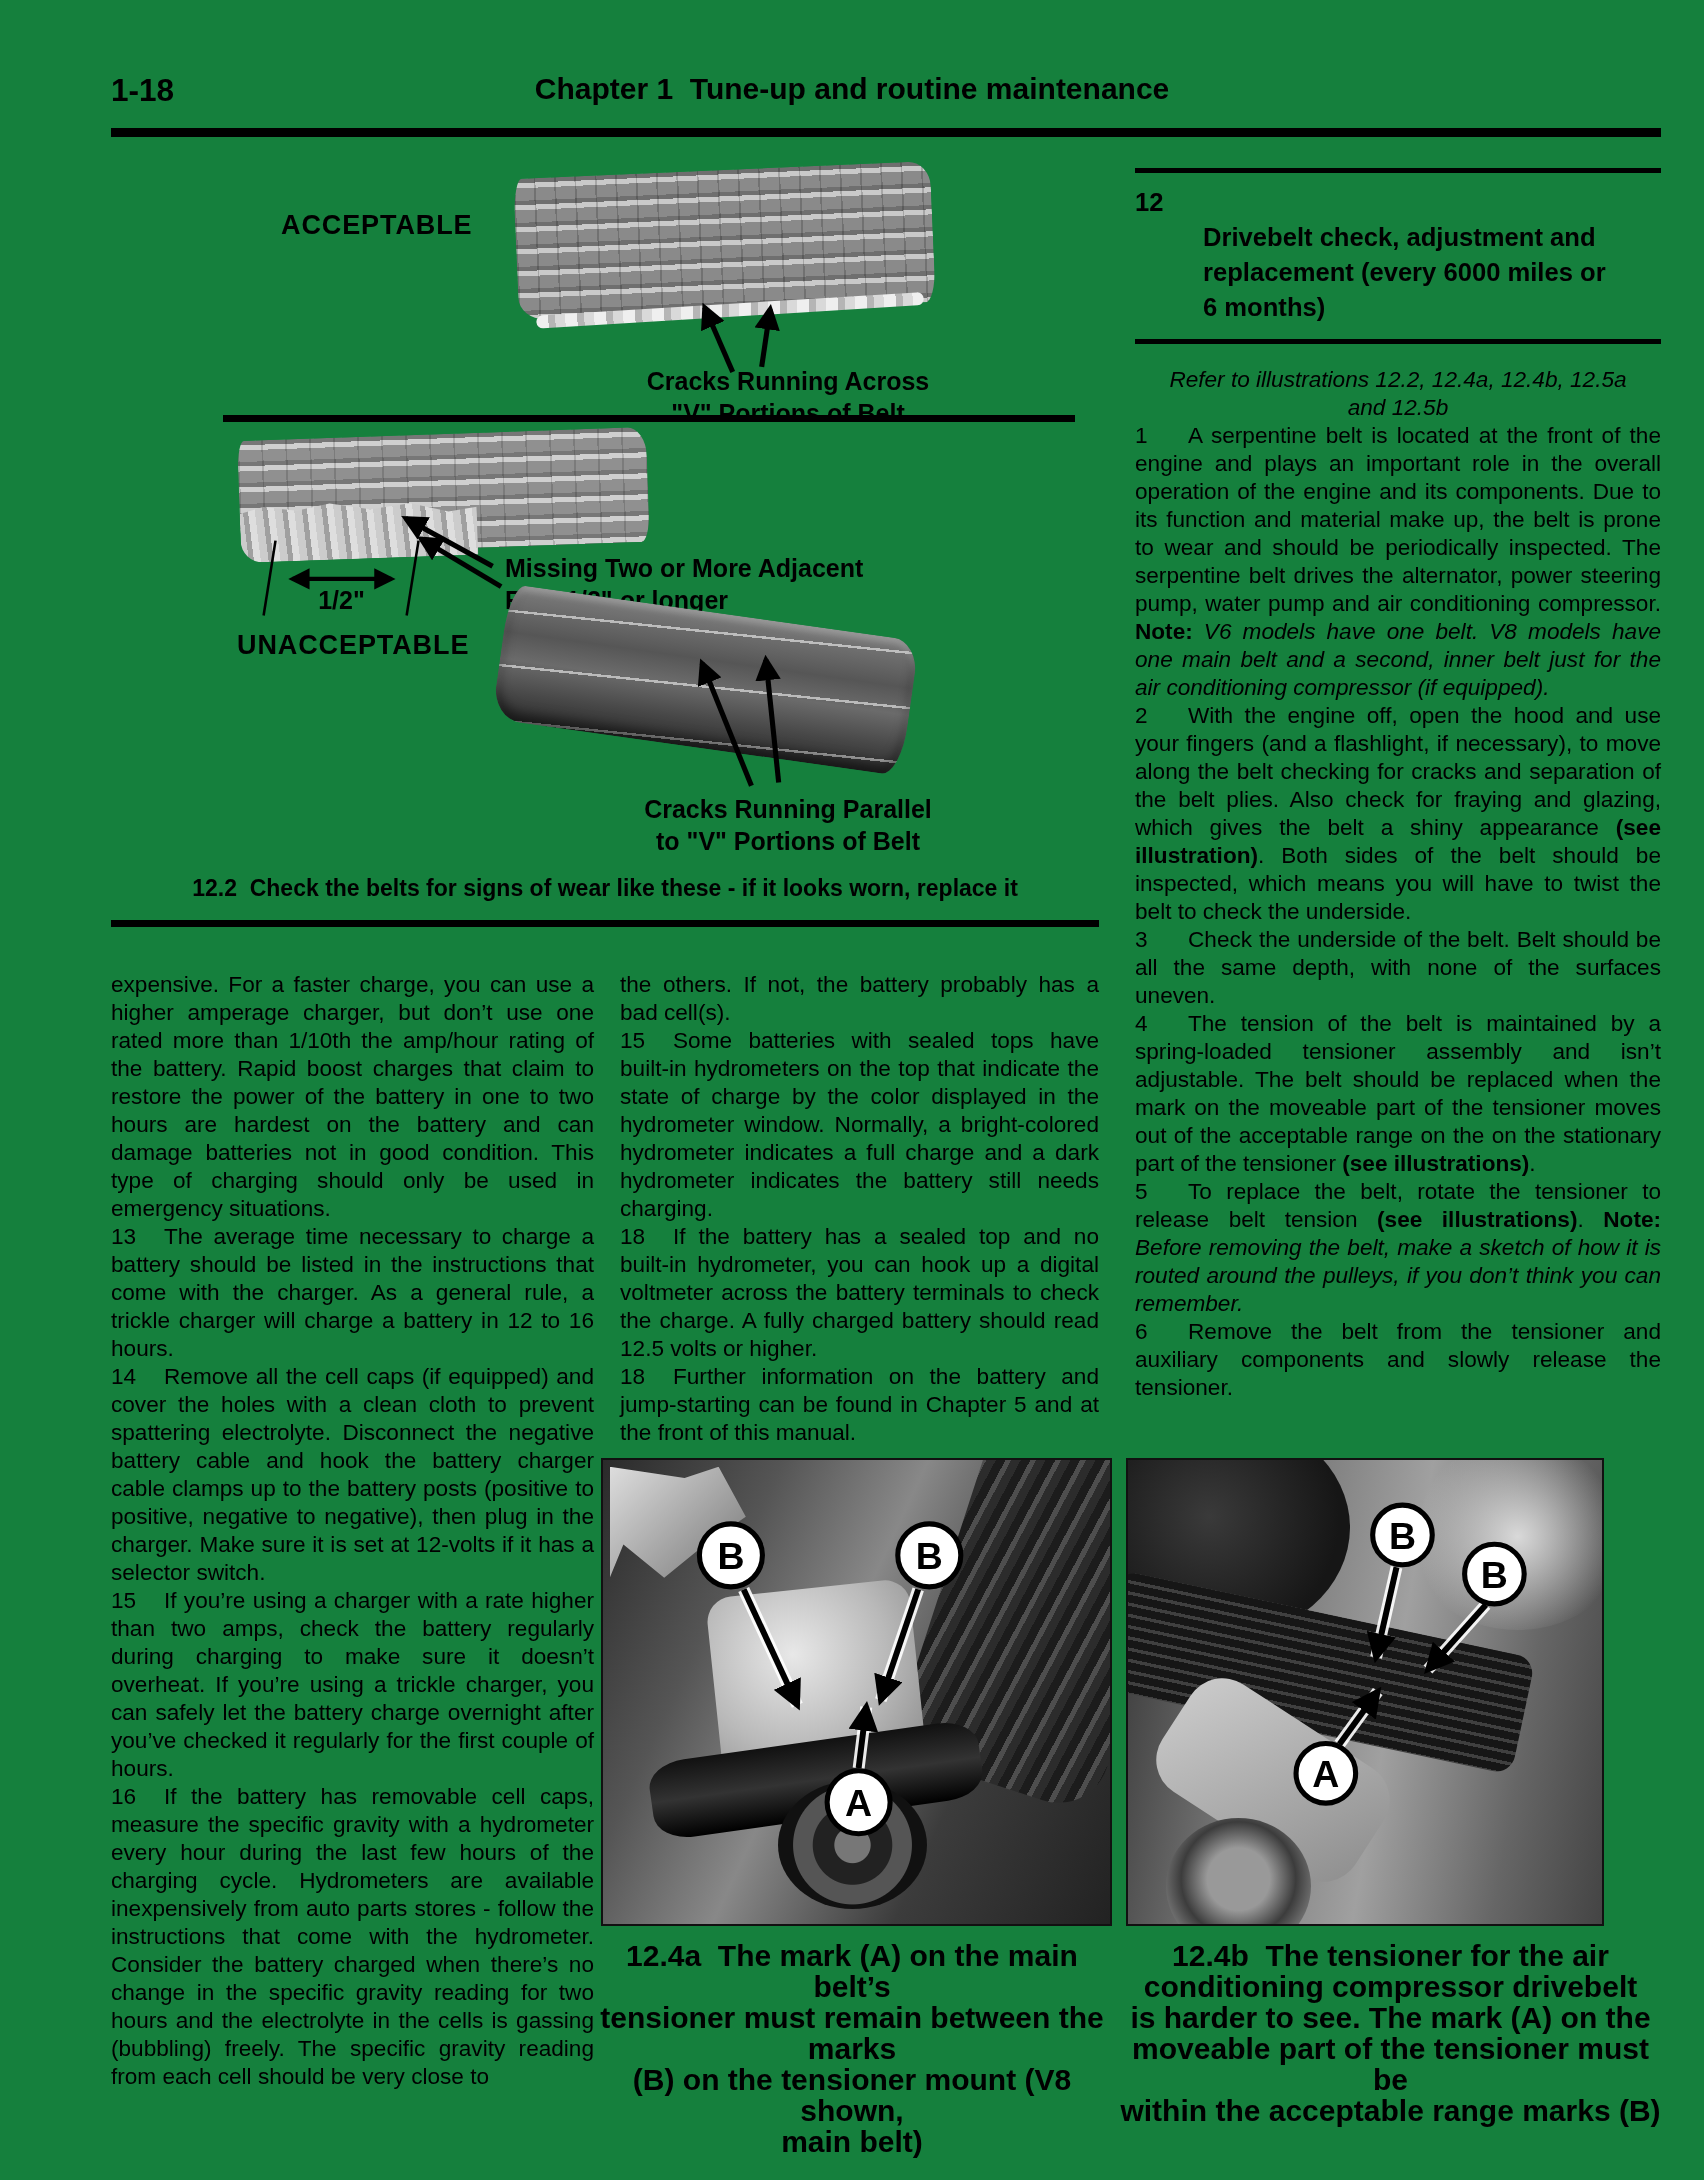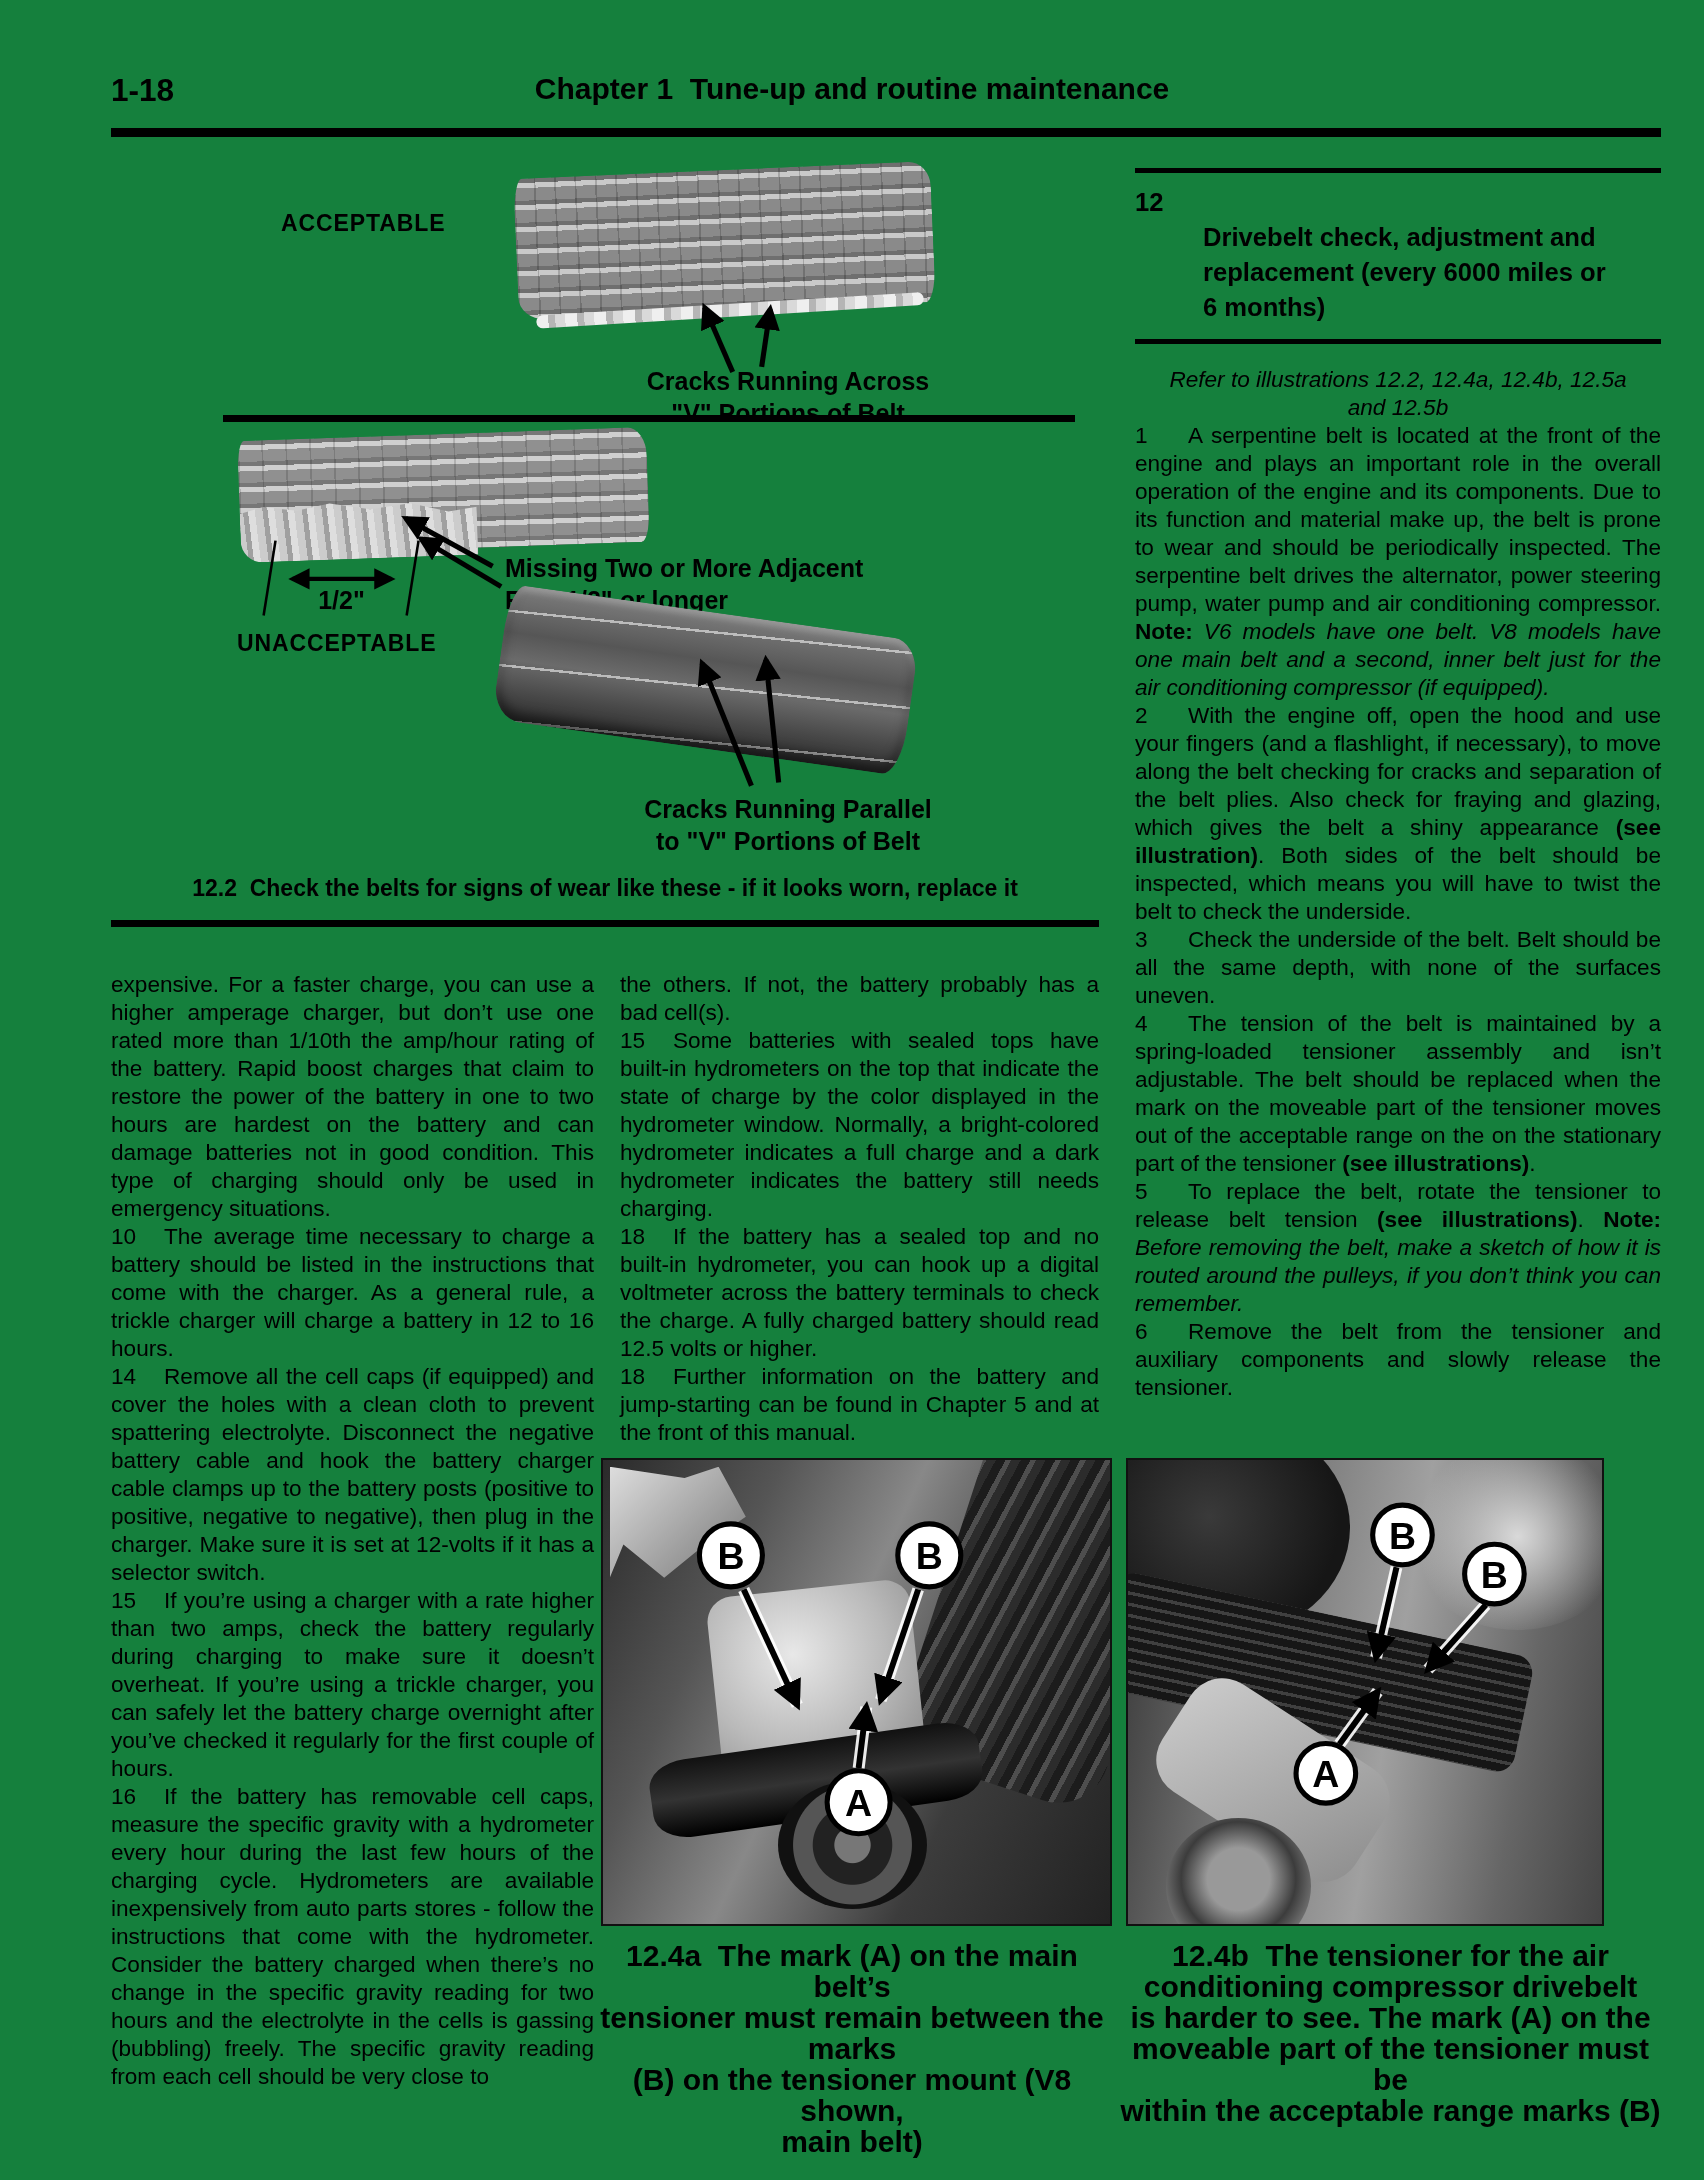--- a/index.html
+++ b/index.html
@@ -16,21 +16,21 @@
   .b{font-weight:bold;}
   .i{font-style:italic;}
   
   .sec-head{position:relative;padding-left:68px;font-size:25.6px;line-height:35px;font-weight:bold;margin:12px 0 13.6px 0;white-space:pre-line;}
   .sec-num{position:absolute;left:0;top:0;}
   .refer{font-style:italic;margin:22px 0 0 0;white-space:pre-line;text-align:center;}
   .hrule{height:5.1px;background:#000;}
   
   #figure{position:absolute;left:111px;top:149px;width:988px;height:779px;}
   .fig-label{position:absolute;font-weight:bold;white-space:pre-line;}
-  .big-label{font-size:23px;letter-spacing:0.9px;}
+  .big-label{font-size:27px;letter-spacing:0.9px;}
   .ann-label{font-size:25px;line-height:31.5px;}
   .belt{position:absolute;}
   .belt1{left:405px;top:21px;width:417px;height:141px;transform:rotate(-2.5deg);
     border-radius:8.5px 22px 10.2px 25.6px / 38px 25.6px 34px 22px;
     background:
       repeating-linear-gradient(90deg, rgba(0,0,0,0.18) 0 1.7px, rgba(0,0,0,0) 1.7px 20.4px),
       repeating-linear-gradient(180deg,#6f6f6f 0 4.3px,#c9c9c9 4.3px 9.4px,#8a8a8a 9.4px 22px);}
   .belt1::after{content:"";position:absolute;left:4%;right:3%;bottom:-6px;height:12.8px;transform:rotate(-1deg);
     border-radius:6.8px;
     background:repeating-linear-gradient(90deg,#efefef 0 12px,#b5b5b5 12px 19px,#d9d9d9 19px 29px);}
@@ -134,21 +134,21 @@
         <line x1="361" y1="460" x2="347" y2="548"></line>
       </g>
     </svg>
 
     <div class="fig-caption">12.2&nbsp; Check the belts for signs of wear like these - if it looks worn, replace it</div>
     <div class="rule" style="left:0px;top:771px;width:988px;height:6.8px;"></div>
   </div>
 
   <div class="col" style="left:111px;top:971px;width:483px;">
       <p class="para"><span>expensive. For a faster charge, you can use a higher amperage charger, but don’t use one rated more than 1/10th the amp/hour rating of the battery. Rapid boost charges that claim to restore the power of the battery in one to two hours are hardest on the battery and can damage batteries not in good condition. This type of charging should only be used in emergency situations.</span></p>
-      <p class="para"><span class="pnum">10</span><span>The average time necessary to charge a battery should be listed in the instructions that come with the charger. As a general rule, a trickle charger will charge a battery in 12 to 16 hours.</span></p>
+      <p class="para"><span class="pnum">13</span><span>The average time necessary to charge a battery should be listed in the instructions that come with the charger. As a general rule, a trickle charger will charge a battery in 12 to 16 hours.</span></p>
       <p class="para"><span class="pnum">14</span><span>Remove all the cell caps (if equipped) and cover the holes with a clean cloth to prevent spattering electrolyte. Disconnect the negative battery cable and hook the battery charger cable clamps up to the battery posts (positive to positive, negative to negative), then plug in the charger. Make sure it is set at 12-volts if it has a selector switch.</span></p>
       <p class="para"><span class="pnum">15</span><span>If you’re using a charger with a rate higher than two amps, check the battery regularly during charging to make sure it doesn’t overheat. If you’re using a trickle charger, you can safely let the battery charge overnight after you’ve checked it regularly for the first couple of hours.</span></p>
       <p class="para"><span class="pnum">16</span><span>If the battery has removable cell caps, measure the specific gravity with a hydrometer every hour during the last few hours of the charging cycle. Hydrometers are available inexpensively from auto parts stores - follow the instructions that come with the hydrometer. Consider the battery charged when there’s no change in the specific gravity reading for two hours and the electrolyte in the cells is gassing (bubbling) freely. The specific gravity reading from each cell should be very close to</span></p>
     </div>
   <div class="col" style="left:620px;top:971px;width:479px;">
       <p class="para"><span>the others. If not, the battery probably has a bad cell(s).</span></p>
       <p class="para"><span class="pnum">15</span><span>Some batteries with sealed tops have built-in hydrometers on the top that indicate the state of charge by the color displayed in the hydrometer window. Normally, a bright-colored hydrometer indicates a full charge and a dark hydrometer indicates the battery still needs charging.</span></p>
       <p class="para"><span class="pnum">18</span><span>If the battery has a sealed top and no built-in hydrometer, you can hook up a digital voltmeter across the battery terminals to check the charge. A fully charged battery should read 12.5 volts or higher.</span></p>
       <p class="para"><span class="pnum">18</span><span>Further information on the battery and jump-starting can be found in Chapter 5 and at the front of this manual.</span></p>
     </div>

